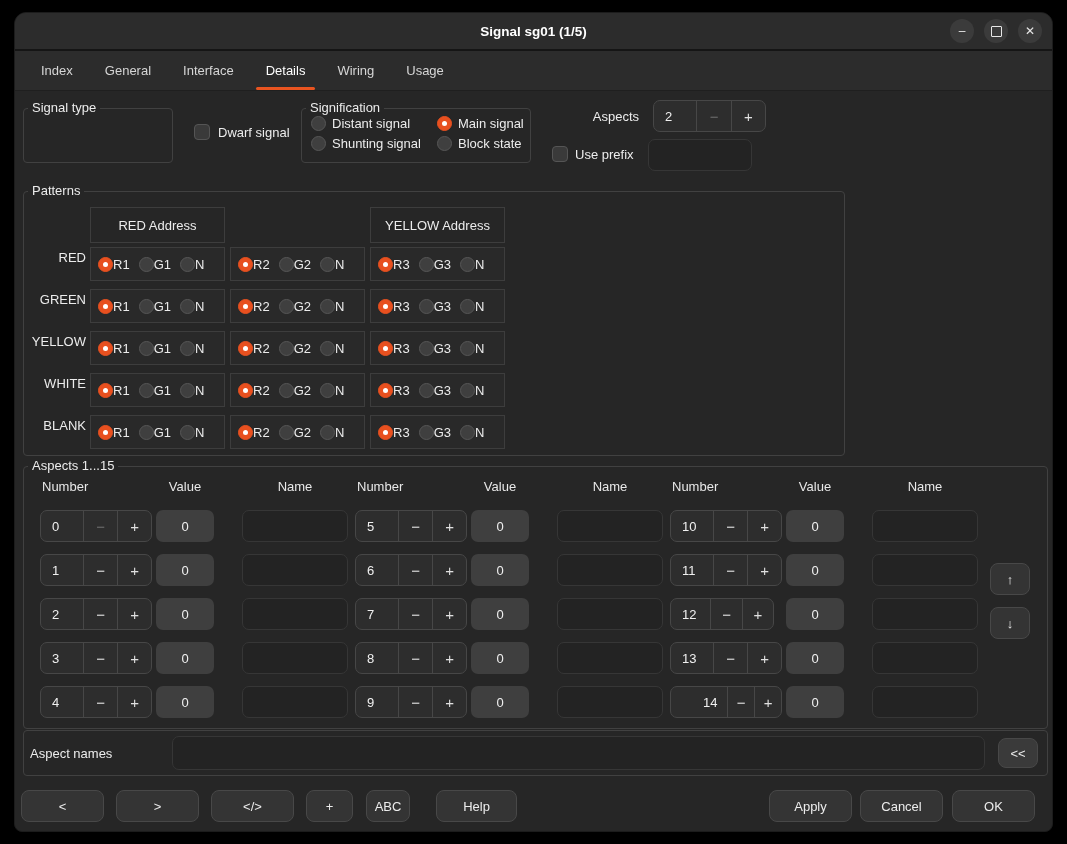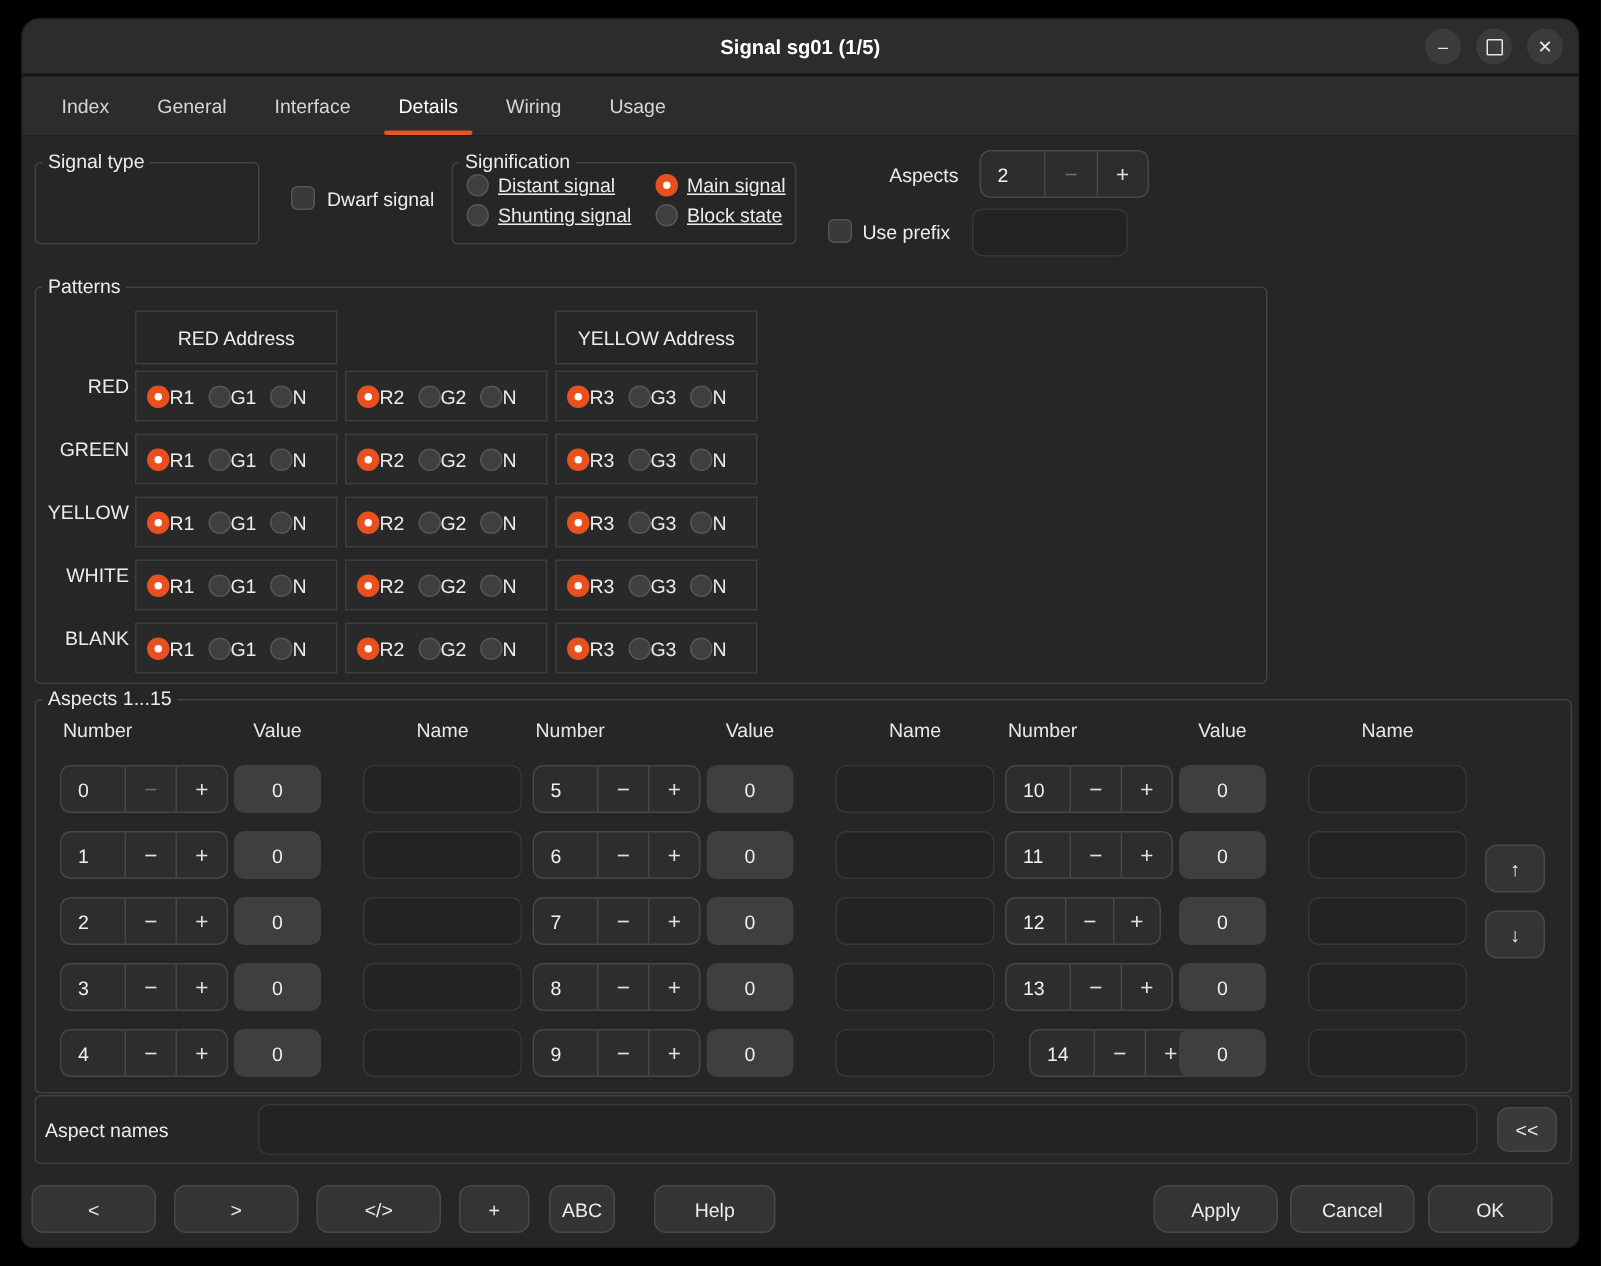--- a/index.html
+++ b/index.html
@@ -99,21 +99,21 @@
       <span class="legend">Signal type</span>
     </div>
 
     <div class="abs radiorow" style="left:179px;top:33px;gap:8px;">
       <span class="checkbox"></span>
       <span>Dwarf signal</span>
     </div>
 
     <div class="frame" style="left:286px;top:17px;width:230px;height:55px;">
       <span class="legend">Signification</span>
-      <div class="abs" style="left:9px;top:7px;display:grid;grid-template-columns:126px auto;row-gap:5px;text-decoration:underline;">
+      <div class="abs" style="left:9px;top:7px;display:grid;grid-template-columns:126px auto;row-gap:5px;">
           <div class="radiorow">
             <span class="radio"></span>
             <span>Distant signal</span>
           </div>
           <div class="radiorow">
             <span class="radio sel"></span>
             <span>Main signal</span>
           </div>
           <div class="radiorow">
             <span class="radio"></span>
@@ -465,21 +465,21 @@
           </div>
           <div class="valbox abs" style="left: 762px; top: 131px; width: 58px;">0</div>
           <input class="entry abs" style="left: 848px; top: 131px; width: 106px;">
           <div class="spin abs" style="left: 646px; top: 175px; width: 112px;">
             <div class="num">13</div>
             <div class="sbtn">−</div>
             <div class="sbtn">+</div>
           </div>
           <div class="valbox abs" style="left: 762px; top: 175px; width: 58px;">0</div>
           <input class="entry abs" style="left: 848px; top: 175px; width: 106px;">
-          <div class="spin abs" style="left: 662px; top: 219px; width: 112px;">
+          <div class="spin abs" style="left: 646px; top: 219px; width: 112px; padding-left: 21px;">
             <div class="num">14</div>
             <div class="sbtn">−</div>
             <div class="sbtn">+</div>
           </div>
           <div class="valbox abs" style="left: 762px; top: 219px; width: 58px;">0</div>
           <input class="entry abs" style="left: 848px; top: 219px; width: 106px;">
         </div>
       <div class="fbtn" style="left:966px;top:96px;width:40px;">
           <span>↑</span>
         </div>
@@ -496,19 +496,19 @@
         </div>
     </div>
 
     <div class="abs" style="left:0;top:0;right:0;bottom:0;pointer-events:none;">
         <div class="fbtn" style="left: 6px; top: 699px; width: 83px; pointer-events: auto;">&lt;</div>
         <div class="fbtn" style="left: 101px; top: 699px; width: 83px; pointer-events: auto;">&gt;</div>
         <div class="fbtn" style="left: 196px; top: 699px; width: 83px; pointer-events: auto;">&lt;/&gt;</div>
         <div class="fbtn" style="left: 291px; top: 699px; width: 47px; pointer-events: auto;">+</div>
         <div class="fbtn" style="left: 351px; top: 699px; width: 44px; pointer-events: auto;">ABC</div>
         <div class="fbtn" style="left: 421px; top: 699px; width: 81px; pointer-events: auto;">Help</div>
-        <div class="fbtn" style="left: 754px; top: 699px; width: 83px; pointer-events: auto; border-radius: 10px;">Apply</div>
+        <div class="fbtn" style="left: 754px; top: 699px; width: 83px; pointer-events: auto;">Apply</div>
         <div class="fbtn" style="left: 845px; top: 699px; width: 83px; pointer-events: auto;">Cancel</div>
         <div class="fbtn" style="left: 937px; top: 699px; width: 83px; pointer-events: auto;">OK</div>
       </div>
 
   </div>
 </div>
 
 </body></html>

